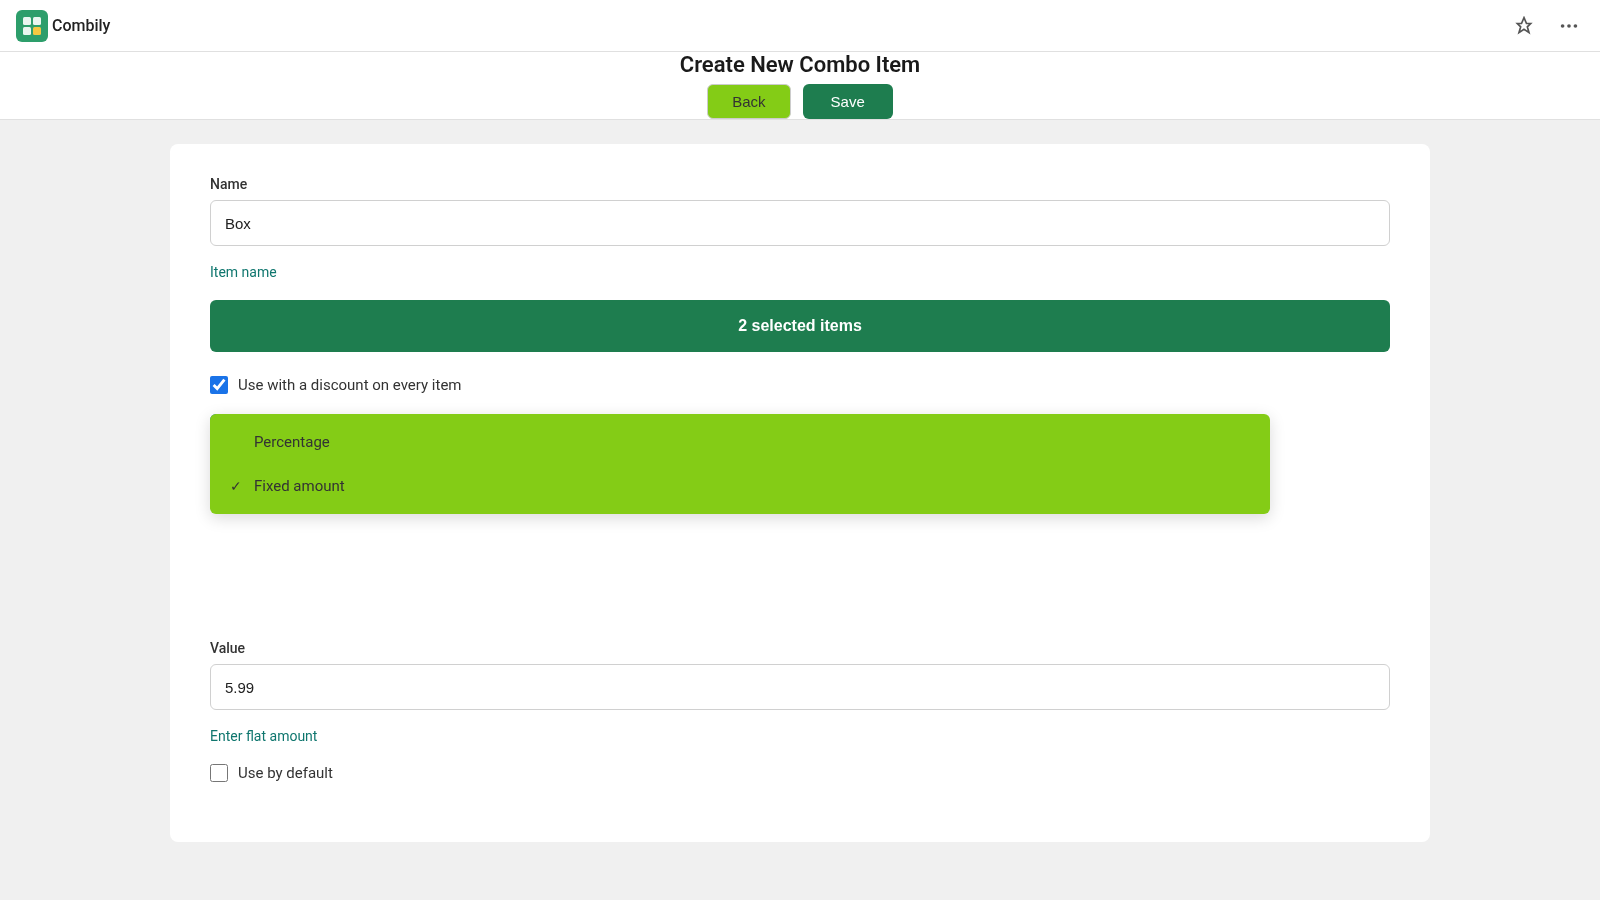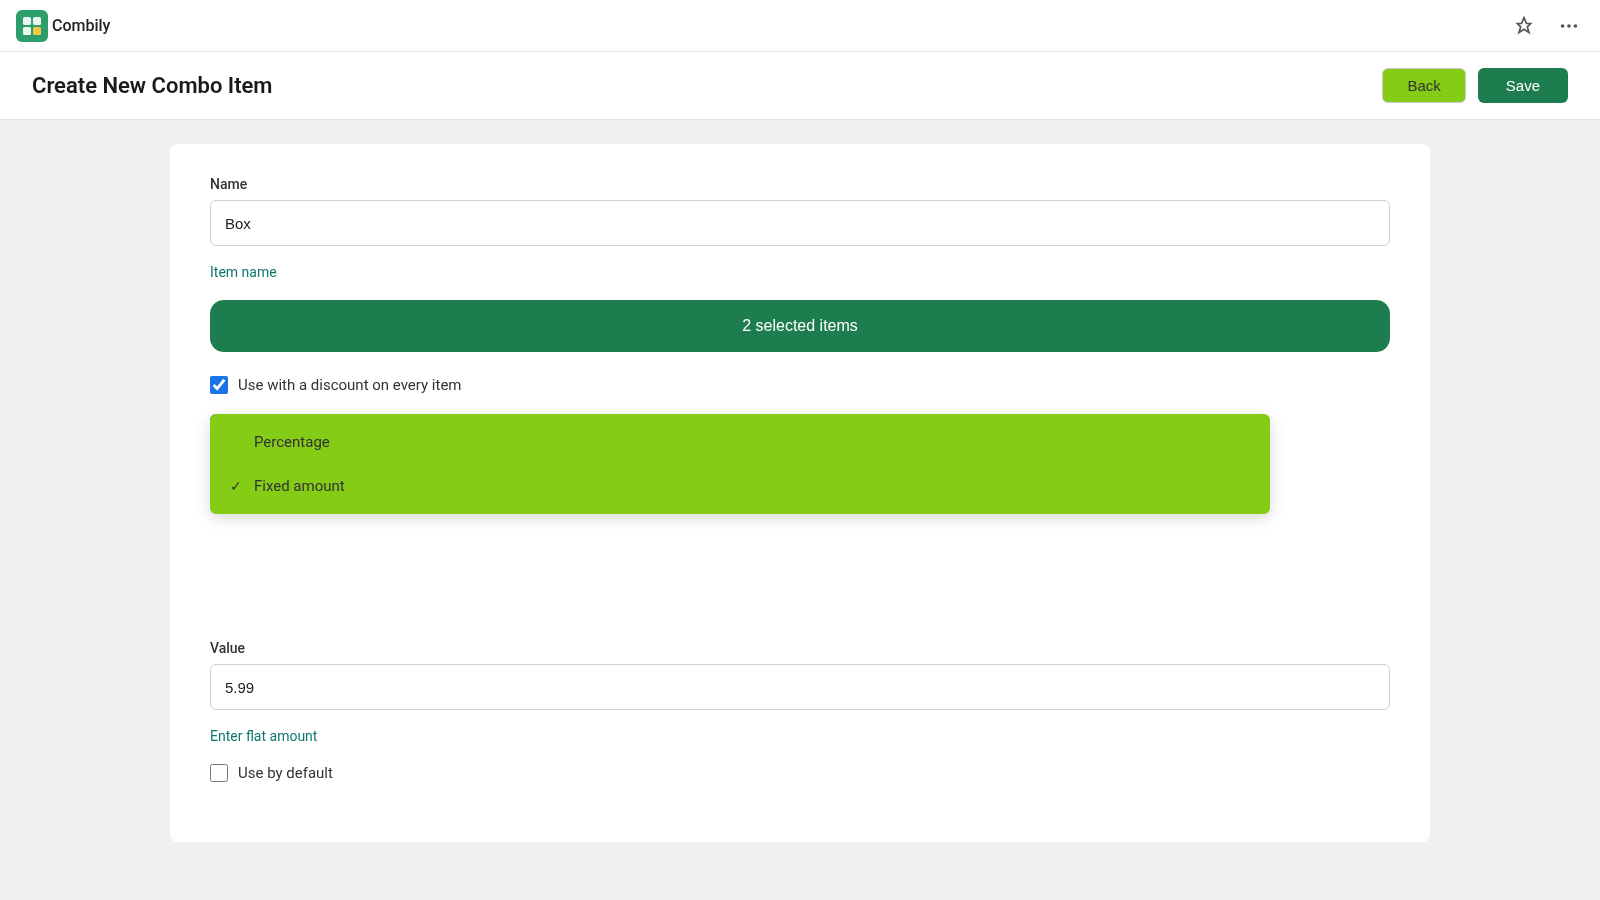--- a/index.html
+++ b/index.html
@@ -60,20 +60,21 @@
 
     
     .page-header {
       background: #ffffff;
       border-bottom: 1px solid #e0e0e0;
       height: 68px;
       display: flex;
       align-items: center;
       padding: 0 32px;
       justify-content: space-between;
+      flex-direction: column;
     }
     .page-title {
       font-size: 22px;
       font-weight: 600;
       color: #1a1a1a;
     }
     .header-actions {
       display: flex;
       gap: 12px;
     }
@@ -138,23 +139,23 @@
       color: #222;
       outline: none;
     }
 
     .btn-selected-items {
       width: 100%;
       height: 52px;
       background: #1e7d4f;
       color: #fff;
       border: none;
-      border-radius: 14px;
+      border-radius: 6px;
       font-size: 16px;
-      font-weight: 400;
+      font-weight: 700;
       cursor: pointer;
       margin-bottom: 24px;
     }
 
     .checkbox-row {
       display: flex;
       align-items: flex-start;
       gap: 10px;
       margin-bottom: 20px;
     }

